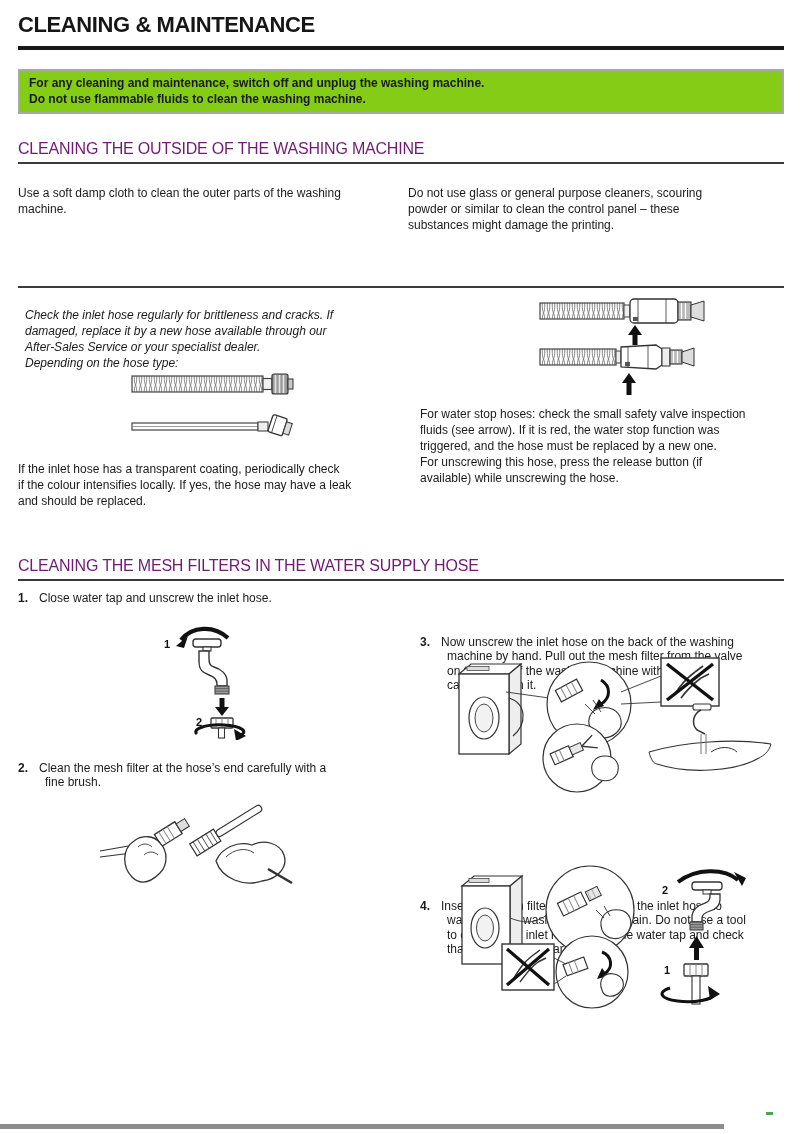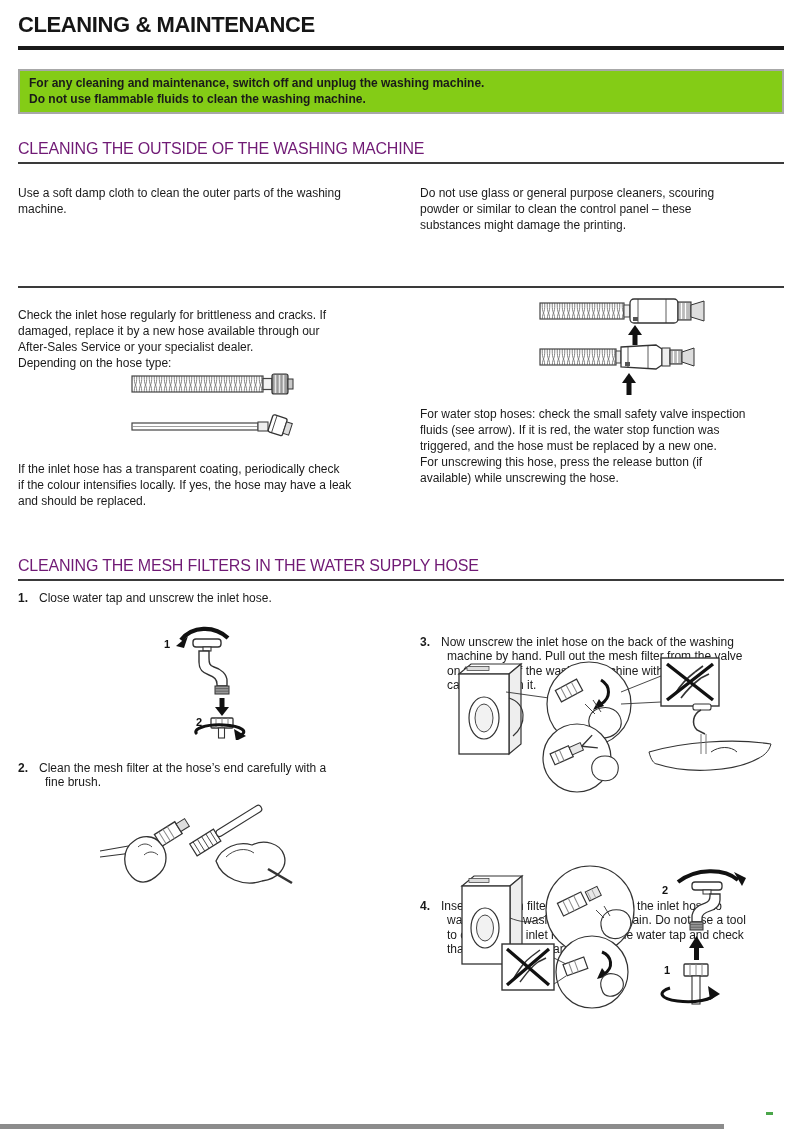--- a/index.html
+++ b/index.html
@@ -35,26 +35,26 @@
 
   <div class="abs warning-box" style="left:18px; top:69px; width:766px; height:45px;">
     <div>For any cleaning and maintenance, switch off and unplug the washing machine.</div>
     <div>Do not use flammable fluids to clean the washing machine.</div>
   </div>
 
   <div class="abs sec-heading" style="left:18px; top:140px;">CLEANING THE OUTSIDE OF THE WASHING MACHINE</div>
   <div class="abs rule-thin" style="left:18px; top:162px; width:766px;"></div>
   <div class="abs body-text" style="left:18px; top:177px; width:378px;">Use a soft damp cloth to clean the outer parts of the washing
 machine.</div>
-  <div class="abs body-text" style="left:420px; top:177px; width:372px;">Do not use glass or general purpose cleaners, scouring
+  <div class="abs body-text" style="left:408px; top:177px; width:372px;">Do not use glass or general purpose cleaners, scouring
 powder or similar to clean the control panel – these
 substances might damage the printing.</div>
 
   <div class="abs rule-thin" style="left:18px; top:286px; width:766px;"></div>
-  <div class="abs body-text" style="left:18px; top:299px; width:380px;">Check the inlet hose regularly for brittleness and cracks. If
+  <div class="abs body-text" style="left:25px; top:299px; width:380px;font-style:italic;">Check the inlet hose regularly for brittleness and cracks. If
 damaged, replace it by a new hose available through our
 After-Sales Service or your specialist dealer.
 Depending on the hose type:</div>
 
   <svg class="abs" style="left:128px; top:369px;" width="168" height="30" viewBox="0 0 168 30">
     <defs>
       <pattern id="br-a" width="5" height="16" patternUnits="userSpaceOnUse">
         <path d="M2.5,0 C0.8,3 0.8,13 2.5,16 M2.5,0 C4.2,3 4.2,13 2.5,16" fill="none" stroke="#777" stroke-width="0.9"></path>
       </pattern>
     </defs>

